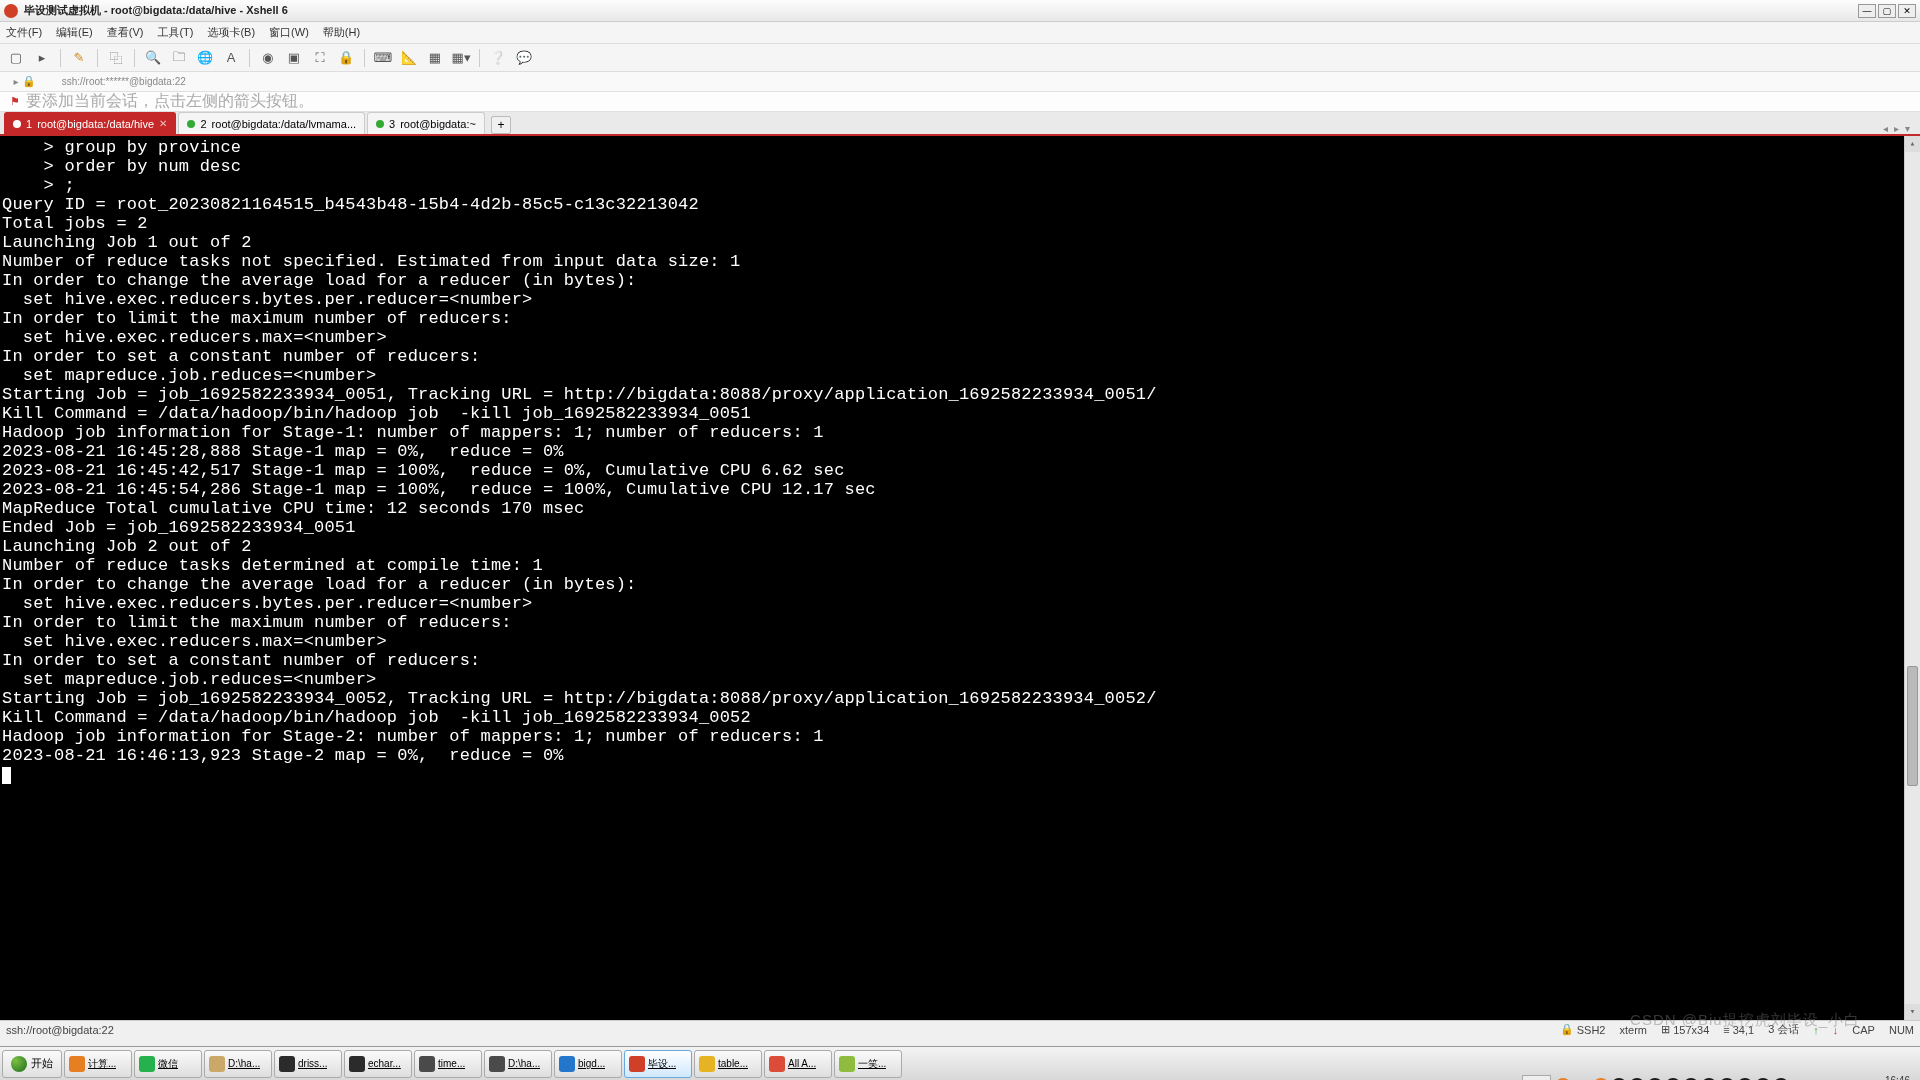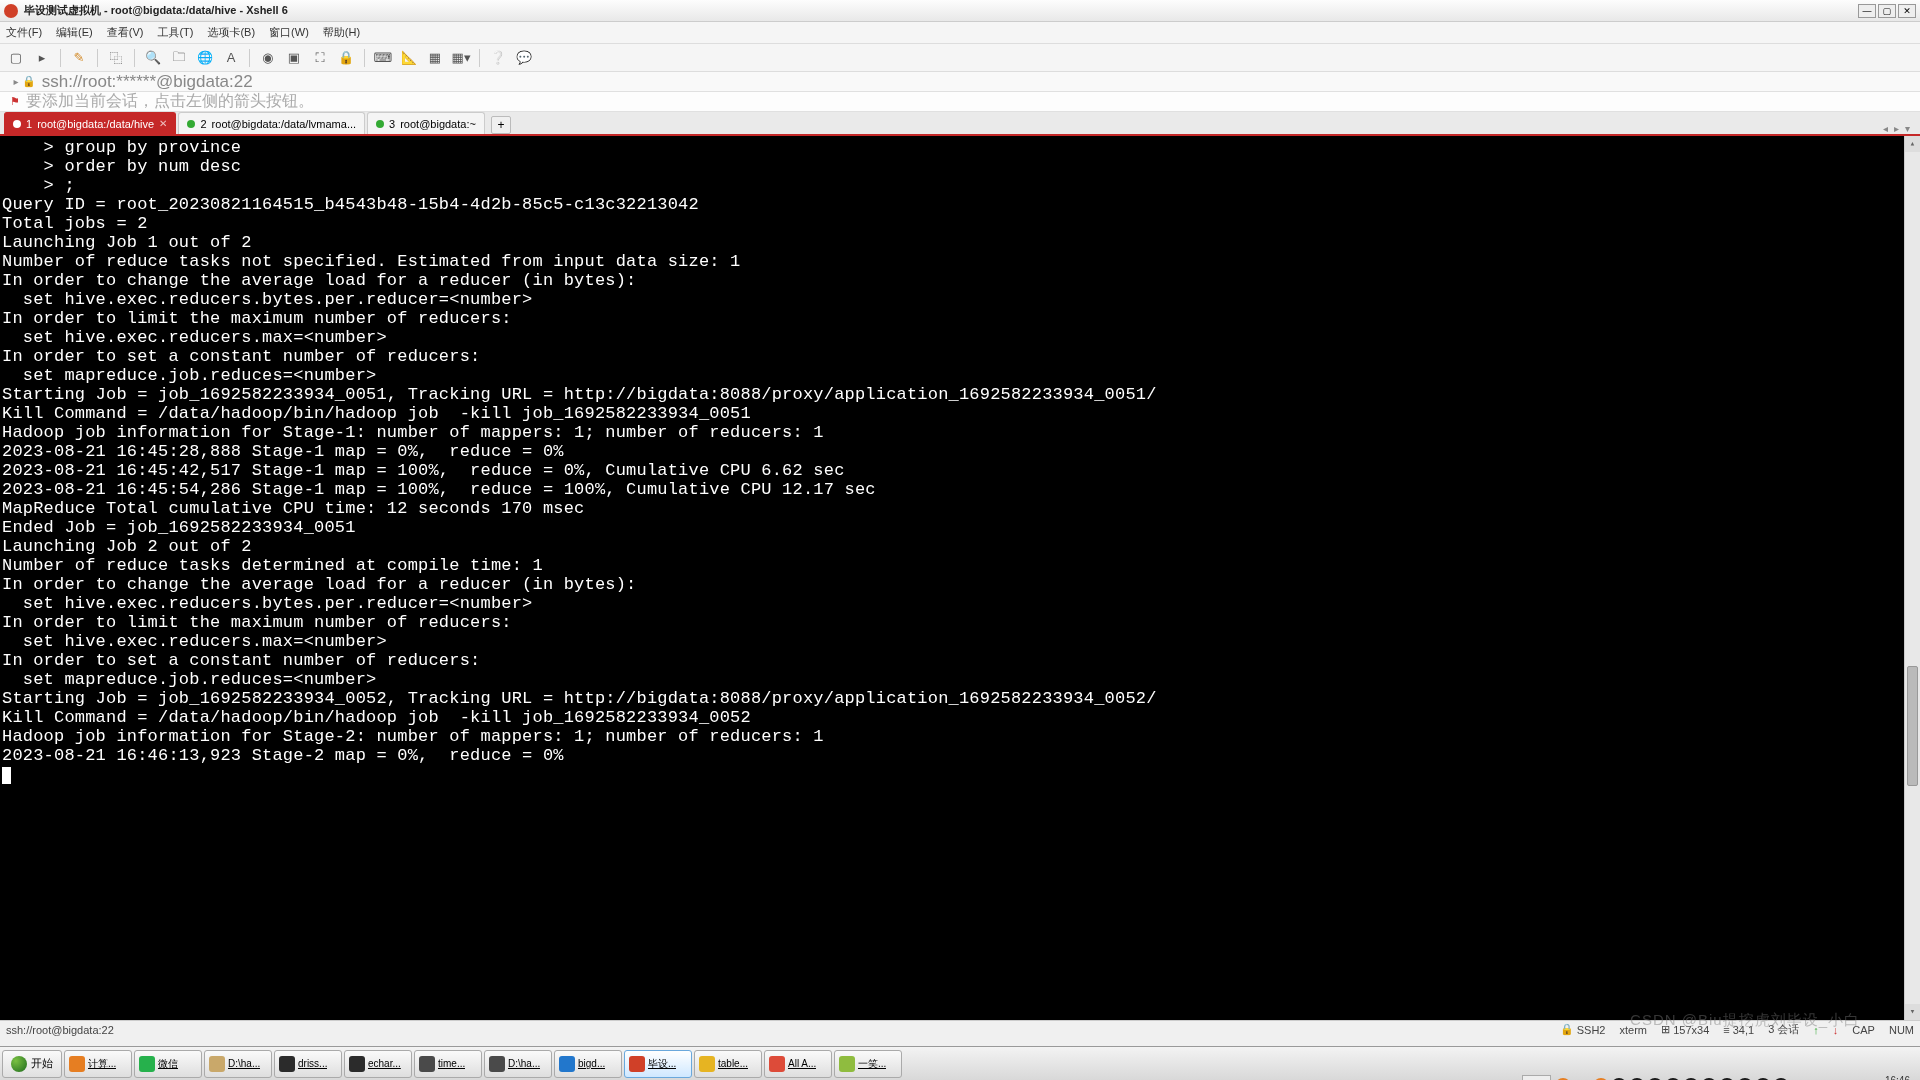--- a/index.html
+++ b/index.html
@@ -9,21 +9,21 @@
 .titlebar-text { font-size: 11px; color: #222; font-weight: bold; }
 .titlebar-btns { margin-left: auto; display: flex; gap: 2px; }
 .titlebar-btns span { width: 18px; height: 14px; border: 1px solid #999; background: #eee; display: flex; align-items: center; justify-content: center; font-size: 9px; cursor: pointer; }
 .menubar { background: #f5f5f5; height: 22px; display: flex; align-items: center; padding: 0 6px; gap: 14px; border-bottom: 1px solid #ddd; }
 .menubar span { font-size: 11px; color: #333; cursor: pointer; }
 .toolbar { background: #f5f5f5; height: 28px; display: flex; align-items: center; padding: 0 6px; gap: 6px; border-bottom: 1px solid #ddd; }
 .tb-btn { width: 20px; height: 20px; display: flex; align-items: center; justify-content: center; color: #555; cursor: pointer; font-size: 13px; }
 .tb-sep { width: 1px; height: 18px; background: #ccc; margin: 0 2px; }
 .addressbar { background: #f9f9f9; height: 20px; display: flex; align-items: center; padding: 0 10px; border-bottom: 1px solid #e0e0e0; }
 .addr-lock { color: #d9a728; margin-right: 6px; font-size: 11px; }
-.addr-text { font-size: 17px; color: #888; }
+.addr-text { font-size: 10px; color: #888; margin-left: 20px; }
 .hintbar { background: #fdfdfd; height: 20px; display: flex; align-items: center; padding: 0 10px; border-bottom: 1px solid #e0e0e0; }
 .hint-flag { color: #c33; margin-right: 6px; font-size: 11px; }
 .hint-text { font-size: 16px; color: #aaa; }
 .tabbar { background: #eaeaea; height: 24px; display: flex; align-items: flex-end; padding: 0 4px; border-bottom: 2px solid #c52828; position: relative; }
 .tab { height: 22px; padding: 0 8px; display: flex; align-items: center; gap: 5px; font-size: 11px; border: 1px solid #ccc; border-bottom: none; background: #f5f5f5; margin-right: 2px; border-radius: 3px 3px 0 0; cursor: pointer; min-width: 140px; }
 .tab.active { background: #c52828; color: #fff; border-color: #c52828; }
 .tab-dot { width: 8px; height: 8px; border-radius: 50%; }
 .tab.active .tab-dot { background: #fff; }
 .tab:not(.active) .tab-dot { background: #3a3; }
 .tab-close { margin-left: auto; font-size: 10px; opacity: 0.7; }

